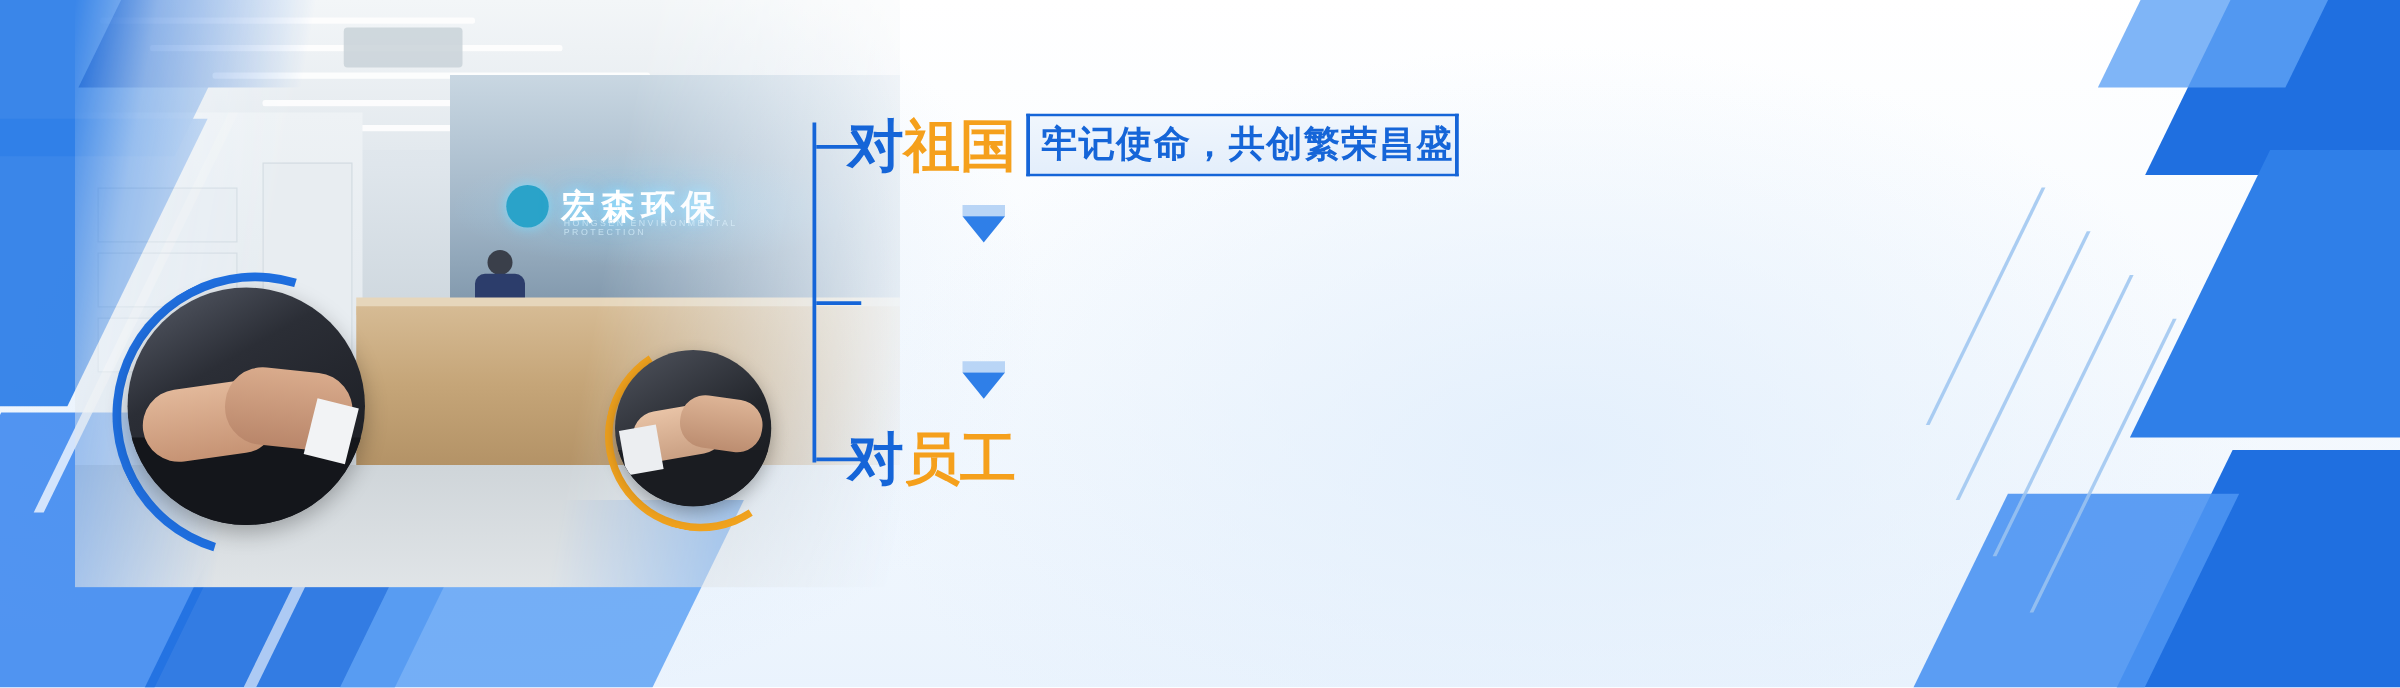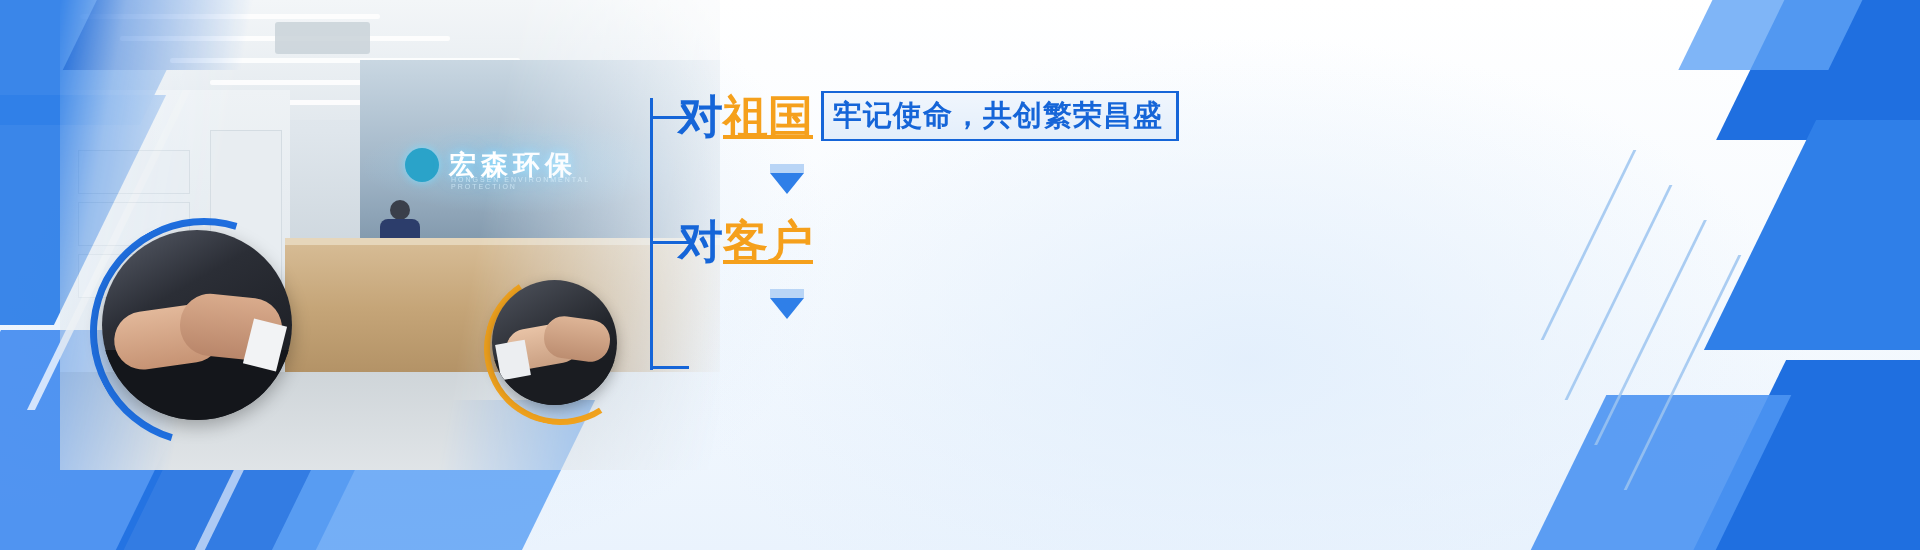--- a/index.html
+++ b/index.html
@@ -119,24 +119,24 @@
   .bracket .tick{position:absolute;left:0;width:36px;height:3px;background:#1565d8;}
 
   .row{position:absolute;left:28px;display:flex;align-items:center;height:56px;}
   .r1{top:12px;}
   .r2{top:137px;}
   .r3{top:262px;}
 
   .lead{font-size:45px;font-weight:bold;letter-spacing:0px;line-height:1;
         white-space:nowrap;font-family:"DejaVu Sans","Liberation Sans",sans-serif;}
   .lead .bl{color:#1565d8;}
-  .lead .og{color:#f5a01c;text-decoration:underline;}
+  .lead .og{color:#f5a01c;}
 
   .callout{margin-left:8px;position:relative;display:inline-block;
-      padding:7px 16px 8px 12px;
+      padding:7px 4px 8px 12px;
       background:linear-gradient(180deg,#f0f6fd 0%,#e3eefb 100%);
       color:#1565d8;font-size:29px;font-weight:bold;white-space:nowrap;
       line-height:1.05;letter-spacing:1px;
       font-family:"DejaVu Sans","Liberation Sans",sans-serif;
       border-top:2px solid #1565d8;border-bottom:2px solid #1565d8;}
   .callout::before{content:"";position:absolute;left:0;top:-2px;bottom:-2px;width:3px;background:#1565d8;}
   .callout::after{content:"";position:absolute;right:0;top:-2px;bottom:-2px;width:3px;background:#1565d8;}
 
   .arrow{position:absolute;left:120px;width:34px;height:30px;}
   .a1{top:88px;}
@@ -234,27 +234,27 @@
       </span>
       <span class="callout">牢记使命，共创繁荣昌盛</span>
     </div>
 
     <div class="arrow a1">
       <span class="top"></span>
         <span class="bot"></span>
     </div>
 
     <div class="row r2">
-      <span class="lead">
-        <span class="bl">对</span><span class="og">客户</span>
-      </span>
     </div>
 
     <div class="arrow a2">
       <span class="top"></span>
         <span class="bot"></span>
     </div>
 
     <div class="row r3">
+      <span class="lead">
+        <span class="bl">对</span><span class="og">员工</span>
+      </span>
     </div>
 
   </div>
 </div>
 
 </body></html>

